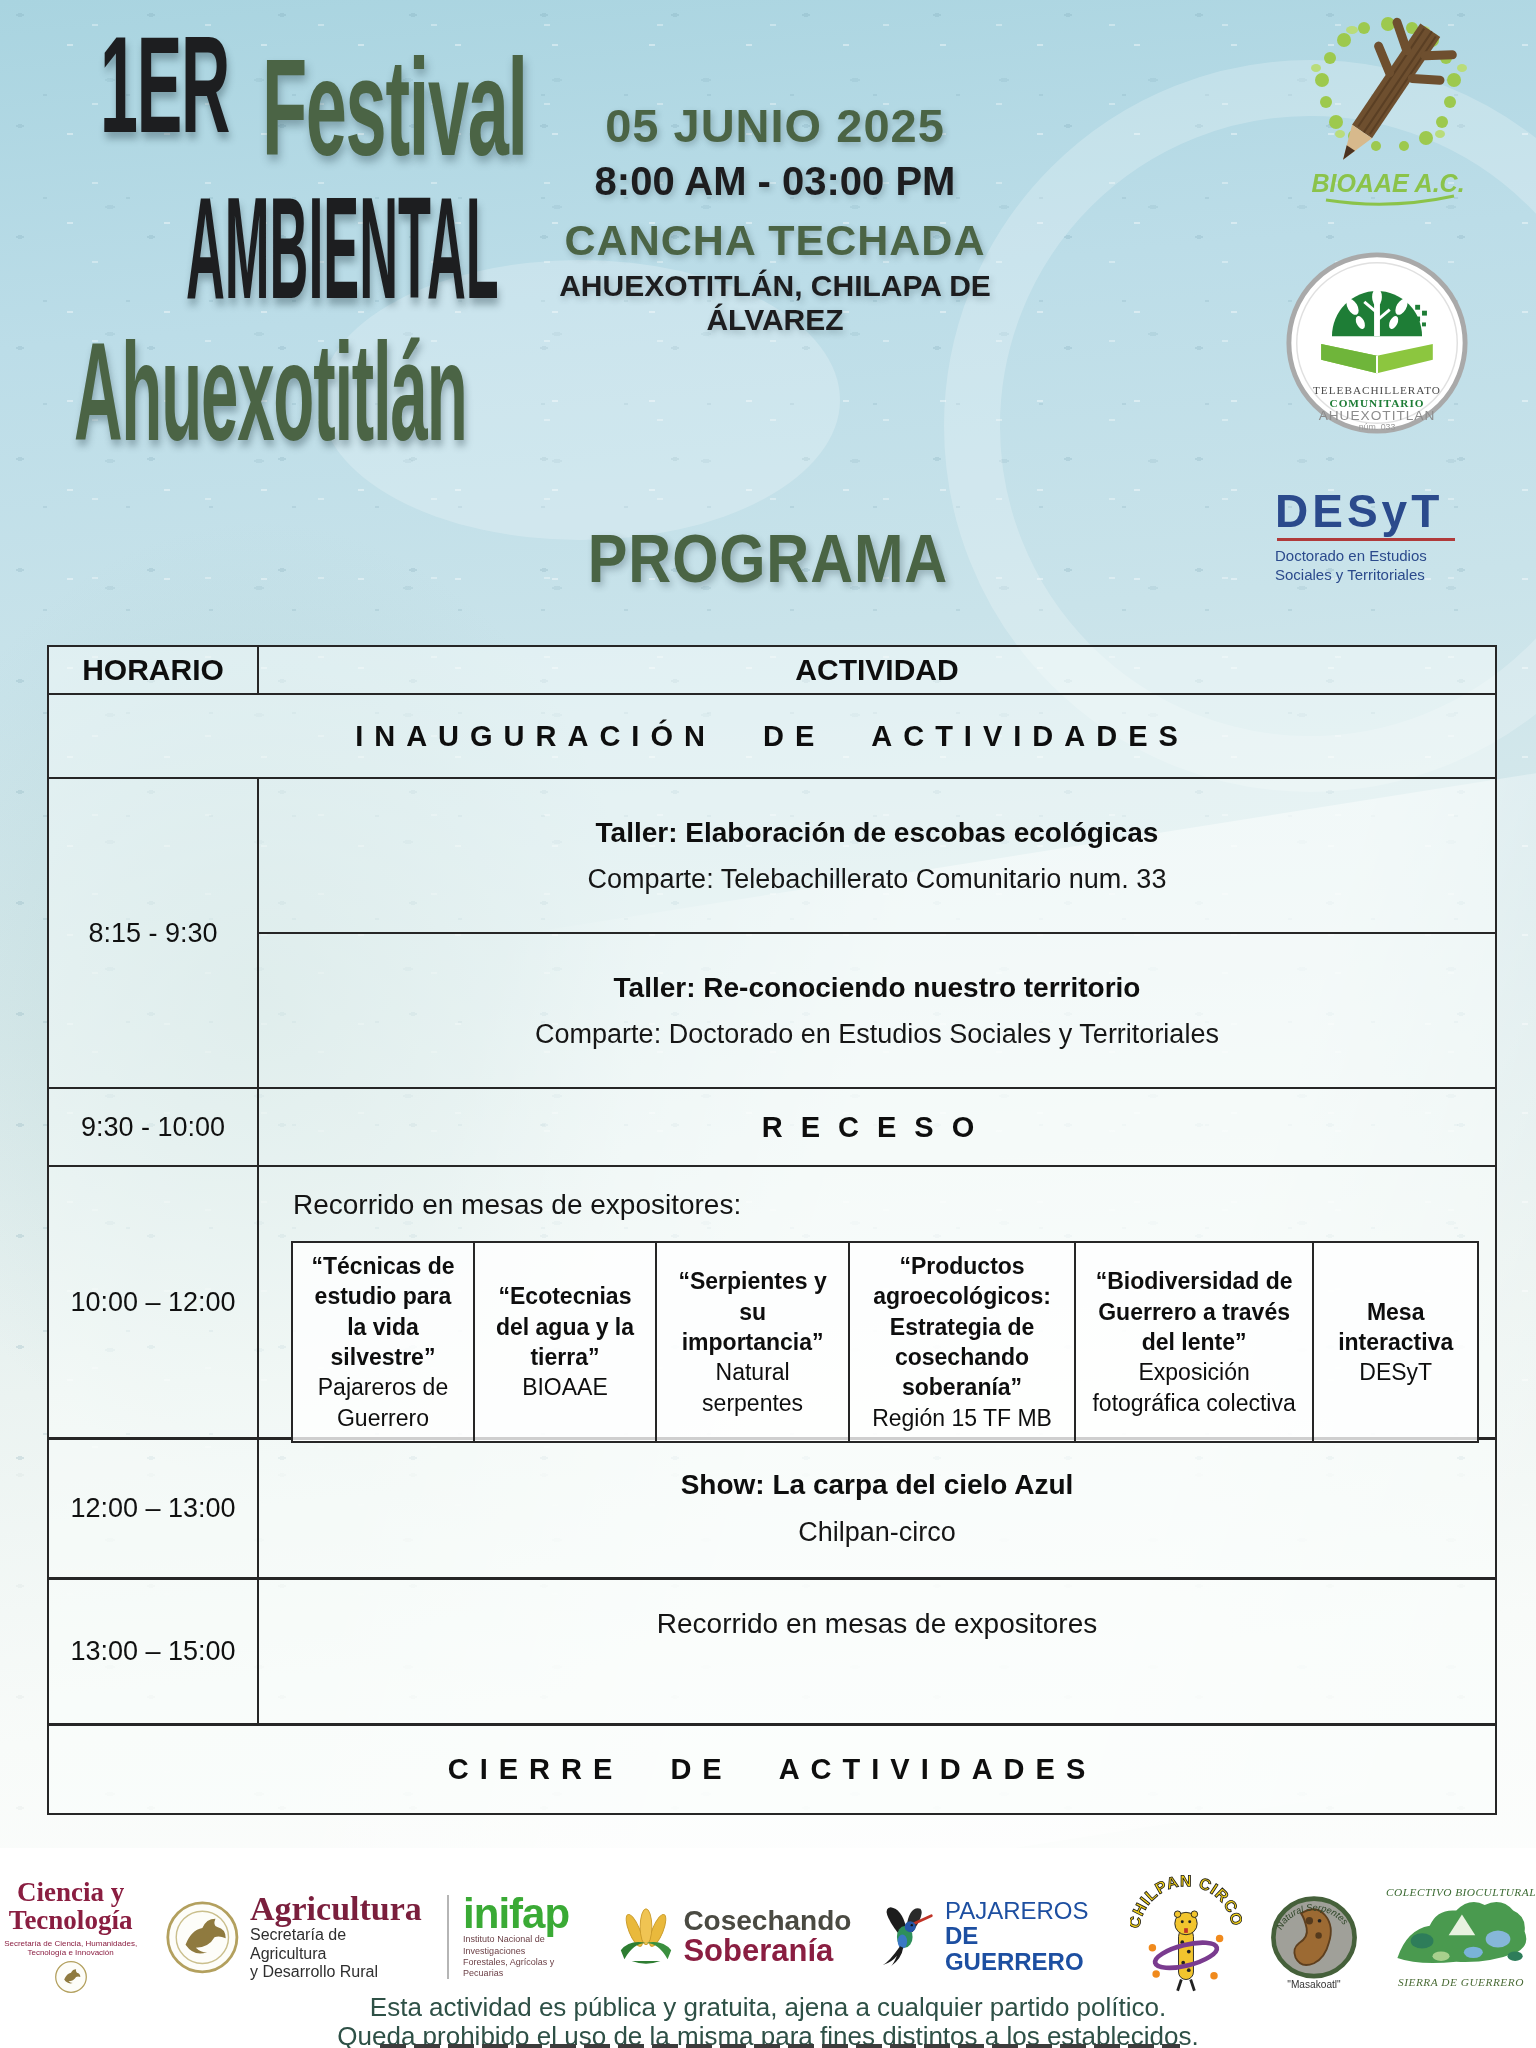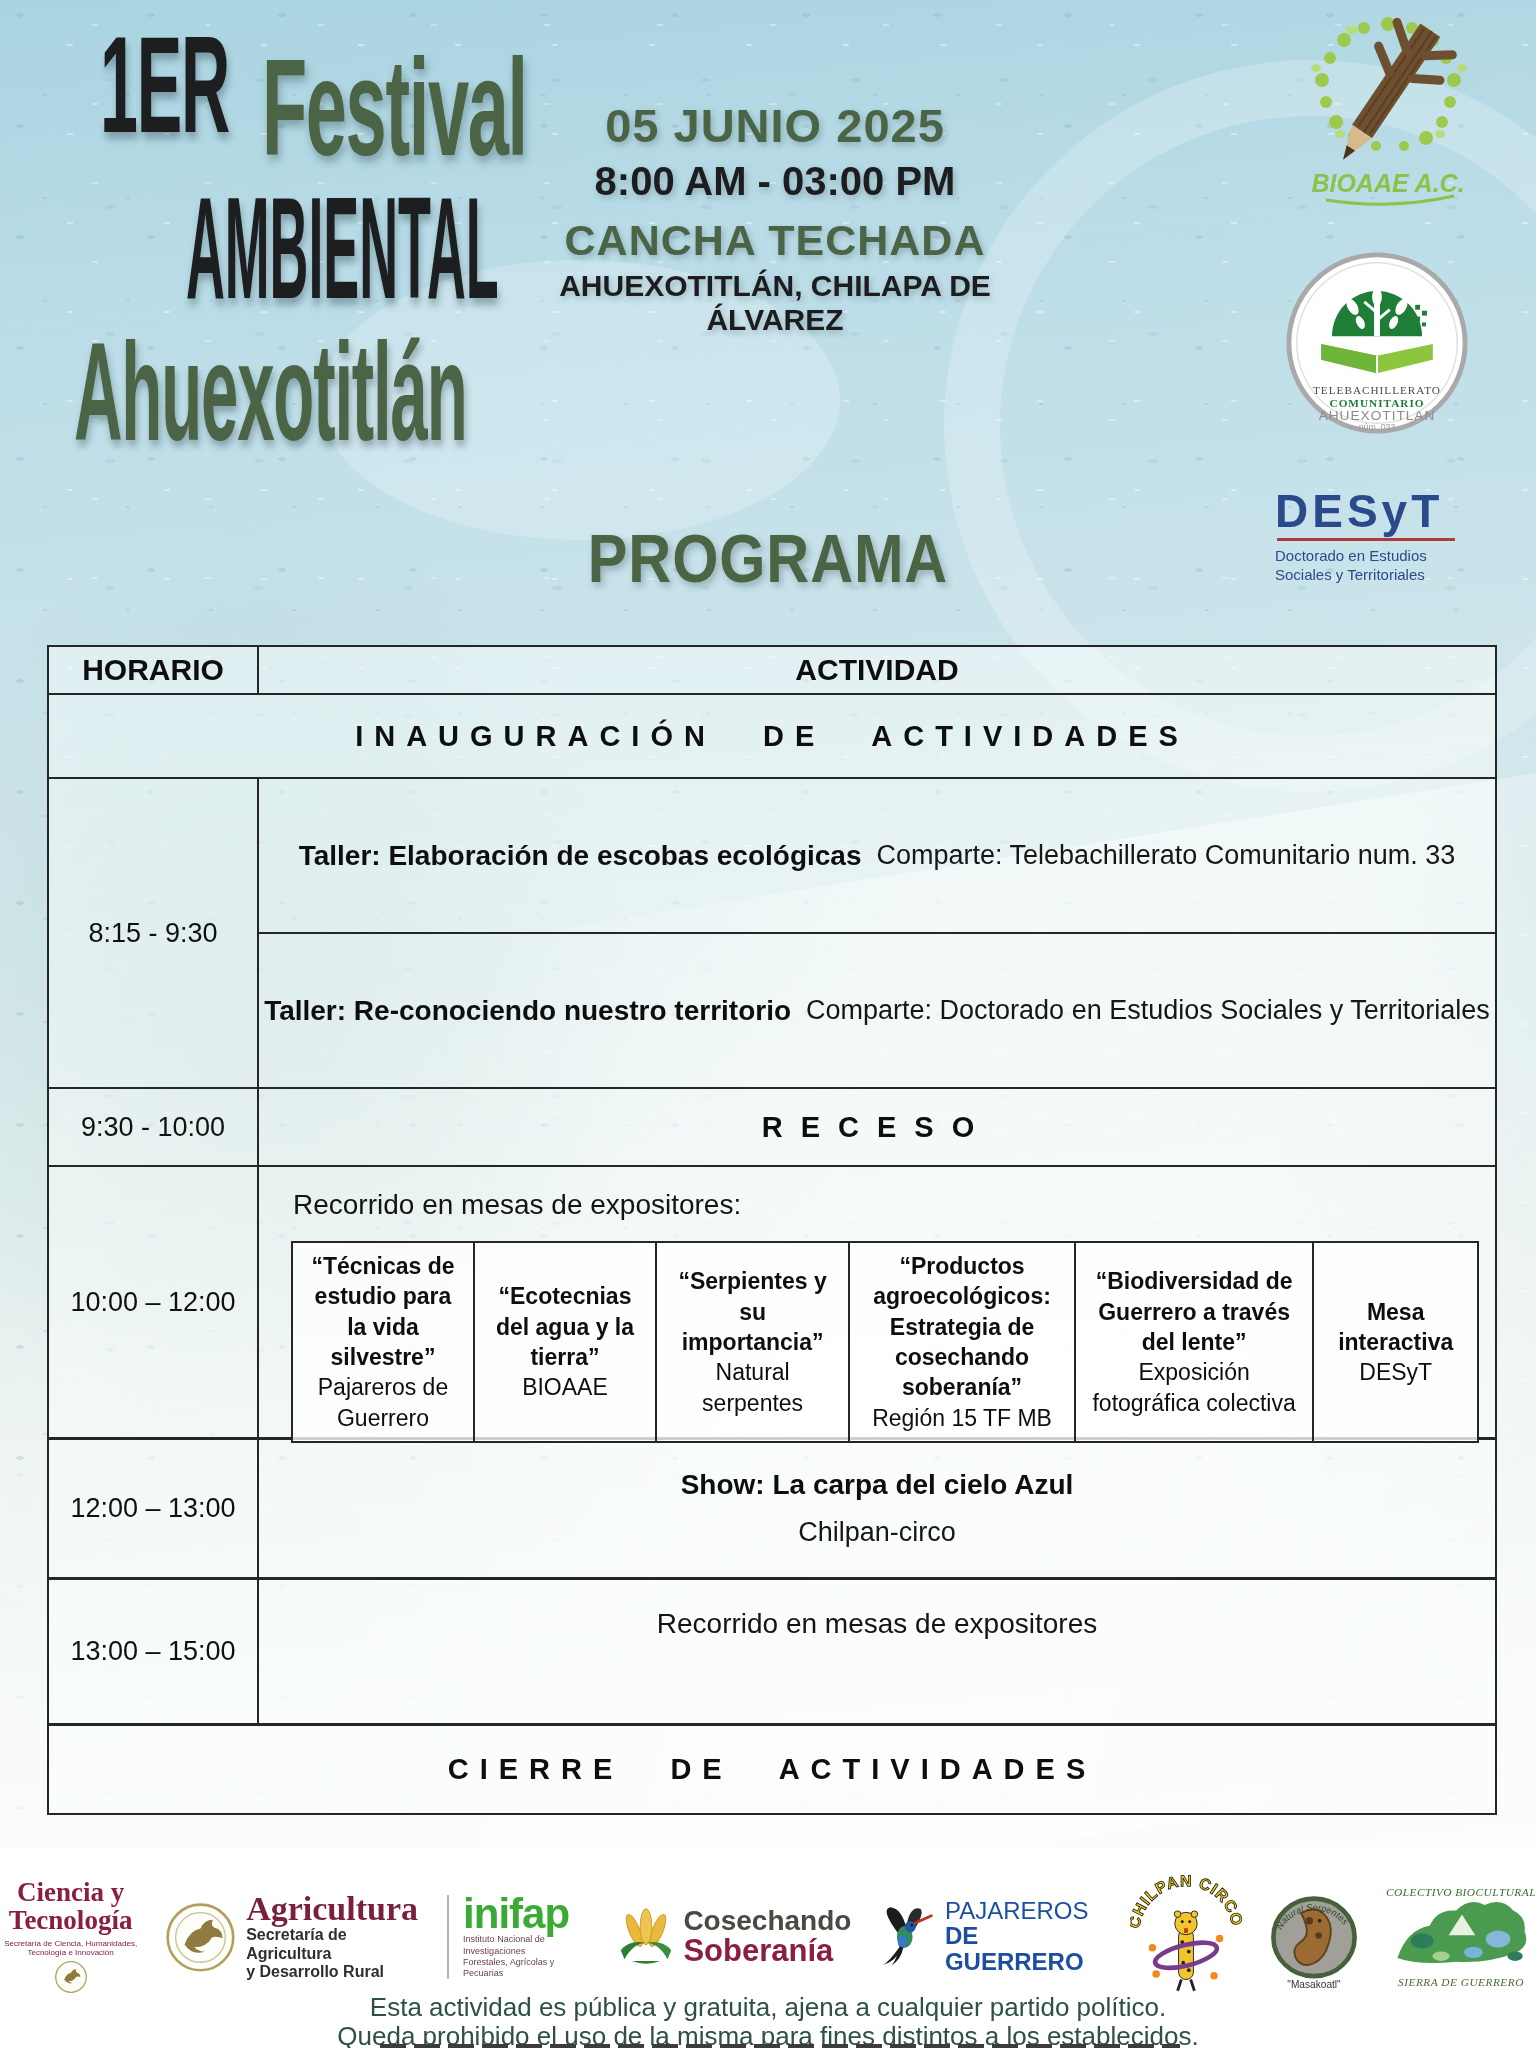--- a/index.html
+++ b/index.html
@@ -65,21 +65,21 @@
   .c-time{width:210px;flex:none;border-right:2px solid #262626;display:flex;align-items:center;
     justify-content:center;font-size:27px;color:#101010;box-sizing:border-box;text-align:center;}
   .c-act{flex:1;display:flex;flex-direction:column;align-items:center;justify-content:center;box-sizing:border-box;}
   .c-full{flex:1;display:flex;align-items:center;justify-content:center;box-sizing:border-box;}
   .r-head{height:46px;}
   .r-head .c-time,.r-head .c-full{font-size:30px;font-weight:bold;color:#0e0e0e;}
   .r-inaug{height:84px;}
   .spaced{font-weight:bold;font-size:29px;letter-spacing:11px;word-spacing:28px;color:#0e0e0e;text-align:center;}
   .r-taller{height:310px;}
   .c-stack{flex:1;display:flex;flex-direction:column;align-items:stretch;padding:0;}
-  .substack{flex:1;display:flex;flex-direction:row;align-items:center;justify-content:center;gap:15px;}
+  .substack{flex:1;display:flex;flex-direction:column;align-items:center;justify-content:center;gap:15px;}
   .substack + .substack{border-top:2px solid #262626;}
   .a-title{font-size:28px;font-weight:bold;color:#0e0e0e;text-align:center;}
   .a-sub{font-size:27px;color:#161616;text-align:center;}
   .r-receso{height:78px;}
   .receso-txt{font-weight:bold;font-size:29px;letter-spacing:18px;word-spacing:20px;color:#0e0e0e;}
   .r-expo{height:272px;}
   .r-expo .c-act{align-items:stretch;justify-content:flex-start;}
   .expo-intro{font-size:28px;color:#141414;margin:22px 0 18px 34px;}
   .booths{display:flex;margin:2px 16px 20px 32px;border:2px solid #262626;background:rgba(255,255,255,.78);}
   .booth{border-right:2px solid #262626;display:flex;flex-direction:column;justify-content:center;
@@ -97,21 +97,21 @@
 
   
   .footer-bg{position:absolute;left:0;top:1848px;width:1536px;height:200px;background:#ffffff;}
   .partners{position:absolute;left:0;top:1862px;width:1536px;display:flex;align-items:center;
     justify-content:center;gap:24px;height:150px;}
   .p-item{display:flex;align-items:center;gap:10px;}
   .p-ciencia{flex-direction:column;gap:2px;width:156px;text-align:center;}
   .pc-t{font-family:"Liberation Serif",serif;font-weight:bold;font-size:27px;color:#8a1e41;line-height:.95;}
   .pc-sub{font-size:8px;color:#8a1e41;line-height:1.2;margin-top:3px;}
   .pa-name{font-family:"Liberation Serif",serif;font-weight:bold;font-size:34px;color:#7a1f3d;line-height:1;}
-  .pa-sub{font-size:16px;font-weight:bold;color:#2f2f2f;line-height:1.15;}
+  .pa-sub{font-size:16px;font-weight:normal;color:#2f2f2f;line-height:1.15;}
   .p-inifap{border-left:2px solid #b5b5b5;padding-left:14px;flex-direction:column;align-items:flex-start;gap:2px;}
   .pi-name{font-size:42px;font-weight:bold;color:#3aaa35;line-height:.9;letter-spacing:-1px;}
   .pi-sub{font-size:9px;color:#6b3f45;line-height:1.25;}
   .pcs-1{font-size:28px;font-weight:bold;color:#4a4a42;line-height:1;}
   .pcs-2{font-size:31px;font-weight:bold;color:#8a1e41;line-height:1.05;}
   .pp-1{font-size:24px;font-weight:normal;color:#1d4fa1;line-height:1;}
   .pp-2{font-size:24px;font-weight:bold;color:#1d4fa1;line-height:1.1;}
   .disclaimer{position:absolute;left:0;top:1993px;width:1536px;text-align:center;
     font-size:26px;color:#2e5046;line-height:29px;}
   .cutline{position:absolute;left:380px;top:2044px;width:800px;height:8px;

